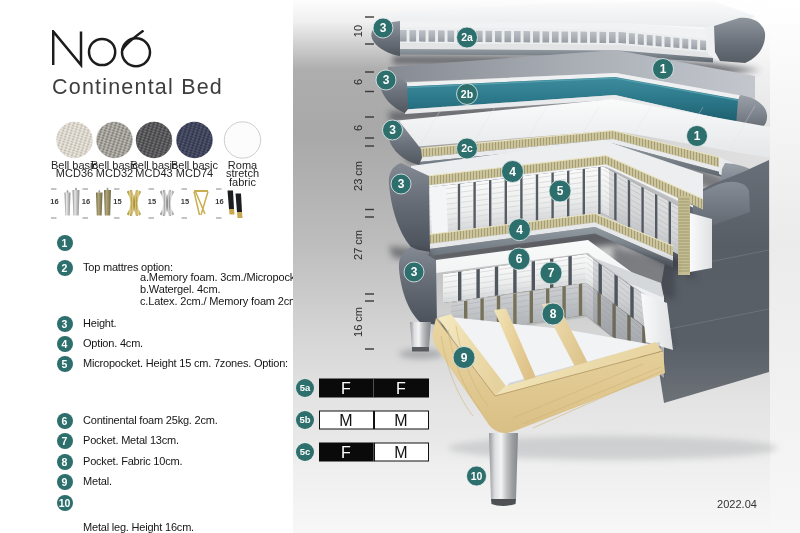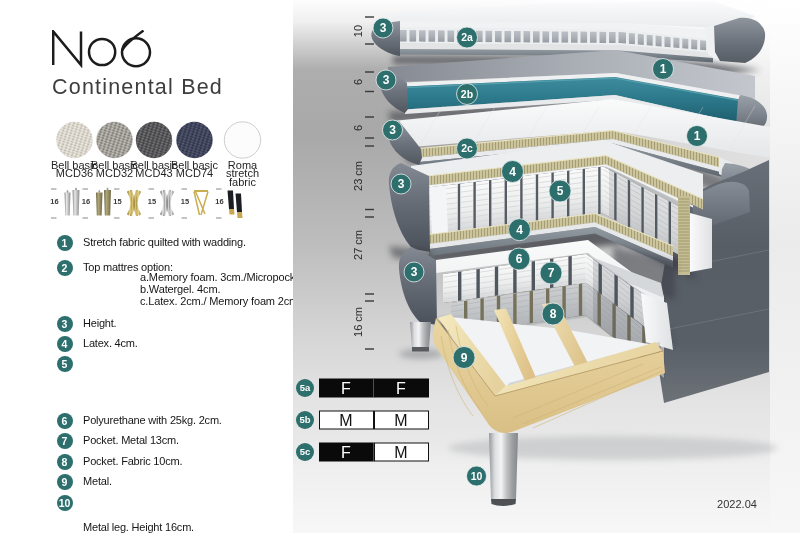--- a/index.html
+++ b/index.html
@@ -133,36 +133,36 @@
 
 <g>
           <polygon points="227.5,10.5 233,10.5 234,29 229,29" fill="#1b1d22"></polygon>
           <polygon points="229,29 234,29 234.5,34.5 229.5,34.5" fill="#c9a750"></polygon>
           <polygon points="235.5,13.5 241,13.5 242,32 237,32" fill="#1b1d22"></polygon>
           <polygon points="237,32 242,32 242.5,38 237.5,38" fill="#c9a750"></polygon>
         </g>
 </svg>
 
 <div class="num" style="top:235px">1</div>
-<div class="itxt" style="top:236.4px">Stretch fabric quilted with wadding.</div>
 
 <div class="num" style="top:259.5px">2</div>
 <div class="itxt" style="top:260.9px">Top mattres option:</div>
 <div class="isub" style="top:272.0px">a.Memory foam. 3cm./Micropocket 2cm<br>b.Watergel. 4cm.<br>c.Latex. 2cm./ Memory foam 2cm</div>
 
 <div class="num" style="top:315.5px">3</div>
 <div class="itxt" style="top:316.9px">Height.</div>
 
 <div class="num" style="top:336px">4</div>
-<div class="itxt" style="top:337.4px">Latex. 4cm.</div>
+<div class="itxt" style="top:337.4px">Option. 4cm.</div>
 
 <div class="num" style="top:356px">5</div>
+<div class="itxt" style="top:357.4px">Micropocket. Height 15 cm. 7zones. Option:</div>
 
 <div class="num" style="top:413px">6</div>
-<div class="itxt" style="top:414.4px">Polyurethane with 25kg. 2cm.</div>
+<div class="itxt" style="top:414.4px">Continental foam 25kg. 2cm.</div>
 
 <div class="num" style="top:433px">7</div>
 <div class="itxt" style="top:434.4px">Pocket. Metal 13cm.</div>
 
 <div class="num" style="top:454px">8</div>
 <div class="itxt" style="top:455.4px">Pocket. Fabric 10cm.</div>
 
 <div class="num" style="top:473.5px">9</div>
 <div class="itxt" style="top:474.9px">Metal.</div>
 

